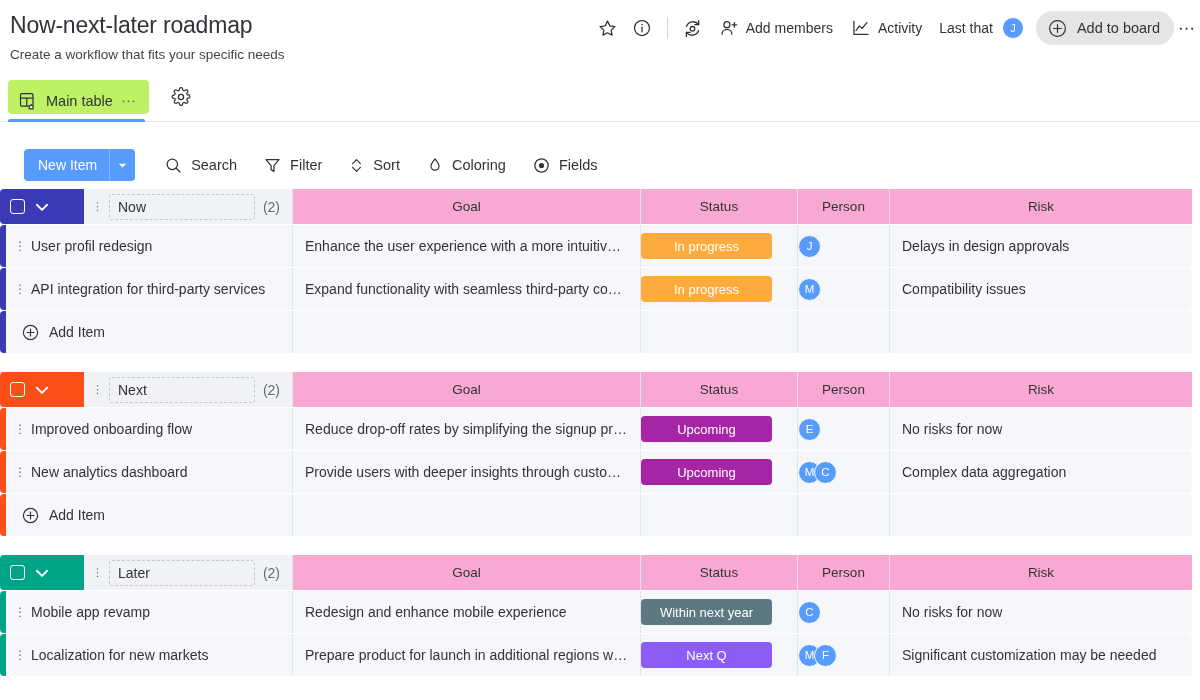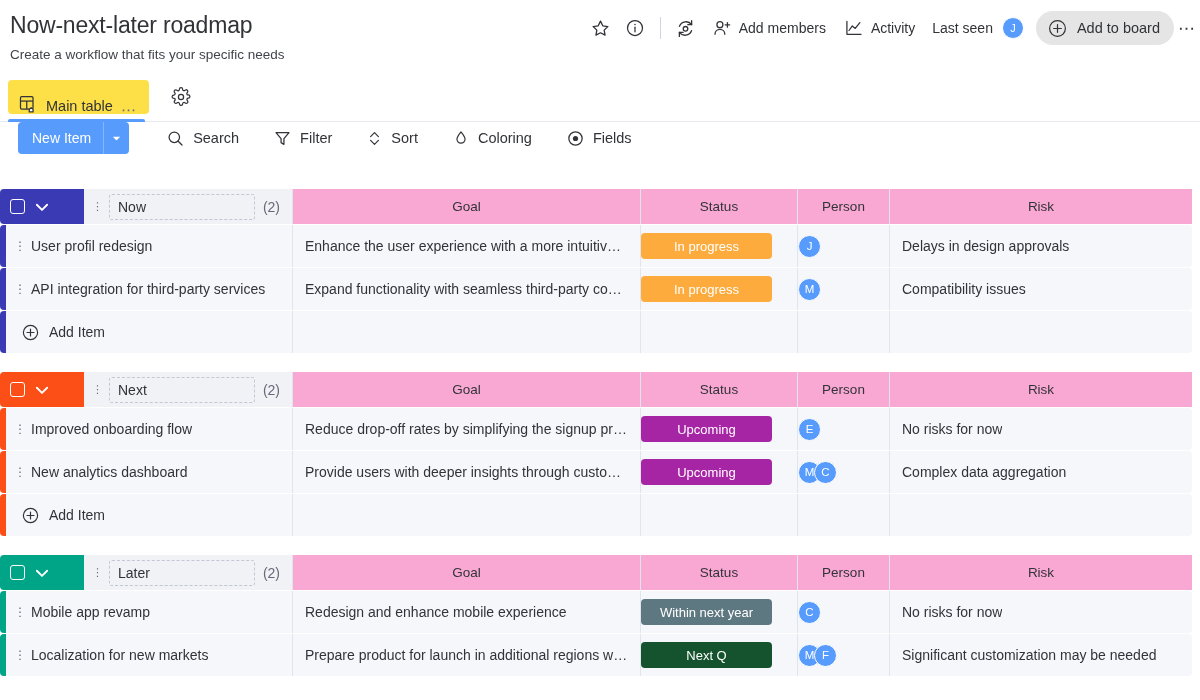--- a/index.html
+++ b/index.html
@@ -109,25 +109,25 @@
   .tab-bar {
     position: relative;
     height: 50px;
     display: flex;
     align-items: center;
     padding-left: 8px;
     gap: 6px;
     border-bottom: 1px solid #e6e9ef;
   }
   .tab {
-    display: flex; align-items: flex-end; gap: 8px;
+    display: flex; align-items: center; gap: 8px;
     height: 34px;
     padding: 8px 12px 0 10px;
     border-radius: 4px;
-    background: #fde047;
+    background: #bef264;
     font-size: 14.5px;
     color: #323338;
     cursor: pointer;
     position: relative;
   }
   .tab-underline {
     position: absolute;
     left: 8px;
     bottom: -1px;
     width: 137px;
@@ -140,23 +140,23 @@
     width: 32px; height: 32px;
     display:flex; align-items:center; justify-content:center;
     border-radius: 4px; cursor: pointer;
     margin-left: 10px;
   }
 
   
   .toolbar {
     height: 59px;
     display: flex;
-    align-items: flex-start;
-    padding-left: 18px;
-    gap: 12px;
+    align-items: flex-end;
+    padding-left: 24px;
+    gap: 4px;
   }
   .new-item-btn {
     display: flex; align-items: center;
     height: 32px;
     background: #579bfc;
     color: #fff;
     border-radius: 4px;
     font-size: 14px;
     cursor: pointer;
     overflow: hidden;
@@ -382,21 +382,21 @@
       <span>
         <svg width="20" height="20" viewBox="0 0 24 24" fill="none" stroke="#323338" stroke-width="1.5" stroke-linecap="round" stroke-linejoin="round">
           <polyline points="3.5,4 3.5,19.5 20.5,19.5"></polyline>
           <polyline points="6,15 10,9.5 13.5,12.5 19,5.5"></polyline>
         </svg>
       </span>
       <span>Activity</span>
     </div>
 
     <div class="last-seen">
-      <span>Last seen</span>
+      <span>Last that</span>
       <span class="avatar">J</span>
     </div>
 
     <div class="add-to-board">
       <span>
         <svg width="21" height="21" viewBox="0 0 24 24" fill="none" stroke="#323338" stroke-width="1.4" stroke-linecap="round">
           <circle cx="12" cy="12" r="9"></circle>
           <line x1="12" y1="7.6" x2="12" y2="16.4"></line>
           <line x1="7.6" y1="12" x2="16.4" y2="12"></line>
         </svg>
@@ -706,21 +706,21 @@
       <div class="grid-row item-row">
         <div class="cell-first">
           <span class="row-color-bar" style="background:#00a487;"></span>
           <span class="row-menu-dots">⋮</span>
           <span class="cell-text">Localization for new markets</span>
         </div>
         <div class="cell pad">
           <span class="cell-text">Prepare product for launch in additional regions with la…</span>
         </div>
         <div class="cell center">
-          <span class="status-pill" style="background:#14532d;">Next Q</span>
+          <span class="status-pill" style="background:#8b5cf6;">Next Q</span>
         </div>
         <div class="cell center">
           <span class="person-group">
             <span class="avatar">M</span>
             <span class="avatar">F</span>
           </span>
         </div>
         <div class="cell pad last">
           <span class="cell-text">Significant customization may be needed</span>
         </div>

